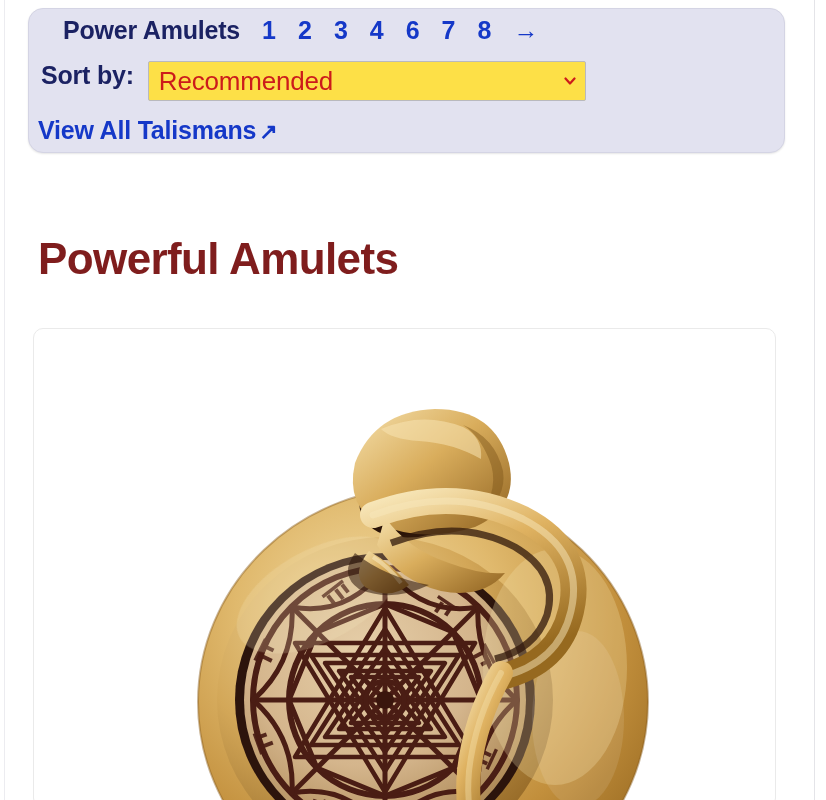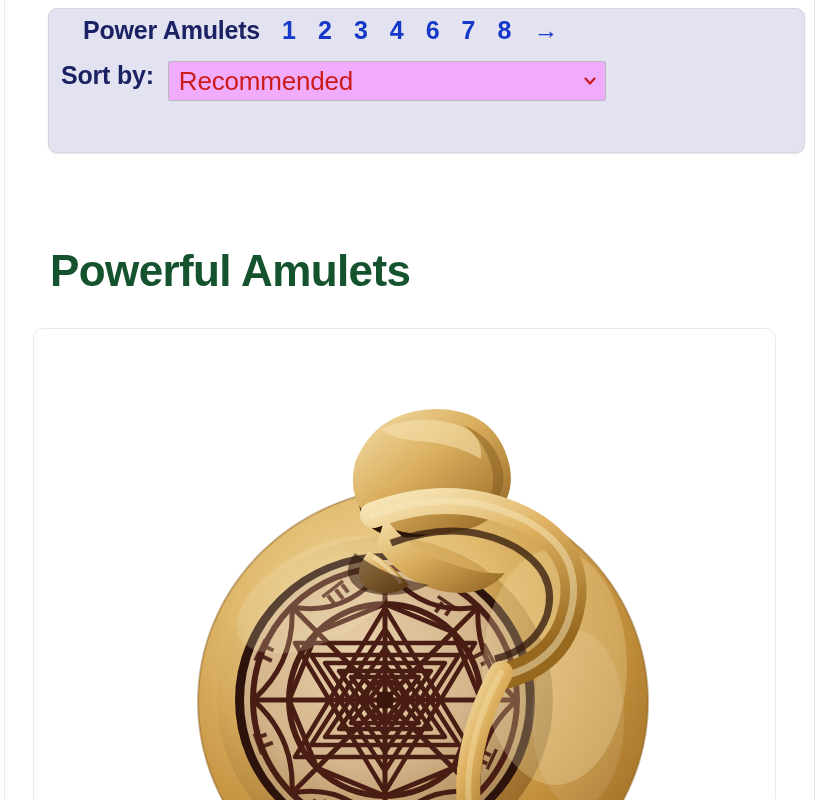--- a/index.html
+++ b/index.html
@@ -24,27 +24,27 @@
     width: 811px;
     height: 800px;
     border-left: 1px solid #ececf0;
     border-right: 1px solid #e4e4e8;
     box-sizing: border-box;
   }
 
   
   .toolbar-panel {
     position: absolute;
-    left: 48px;
+    left: 28px;
     top: 8px;
     width: 757px;
     height: 145px;
     background: #e2e2f0;
     border: 1px solid #d4d4e4;
-    border-radius: 9px;
+    border-radius: 15px;
     box-shadow: 0 1px 2px rgba(0,0,0,0.10);
     box-sizing: border-box;
   }
 
   
   .pager-row {
     position: absolute;
     left: 34px;
     top: 7px;
     display: flex;
@@ -87,21 +87,21 @@
     font-size: 25px;
     font-weight: bold;
     color: #1b2263;
     letter-spacing: -0.2px;
     margin-right: 14px;
   }
   .sort-select {
     position: relative;
     width: 438px;
     height: 40px;
-    background: #f0abfc;
+    background: #fde047;
     border: 1px solid #b9b9bd;
     border-radius: 2px;
     box-sizing: border-box;
     display: flex;
     align-items: center;
     cursor: pointer;
   }
   .sort-select-value {
     font-size: 26px;
     color: #cc1b1b;
@@ -139,24 +139,24 @@
     margin-left: 3px;
   }
 
   
   .page-heading {
     position: absolute;
     left: 34px;
     top: 232px;
     font-size: 44px;
     font-weight: bold;
-    color: #14532d;
+    color: #7f1d1d;
     letter-spacing: -0.6px;
     line-height: 1.05;
-    margin: 16px;
+    margin: 4px;
     text-align: right;
   }
 
   
   .product-card {
     position: absolute;
     left: 33px;
     top: 328px;
     width: 743px;
     height: 480px;
@@ -202,20 +202,23 @@
     <span class="sort-label">Sort by:</span>
 
     <div class="sort-select">
       <span class="sort-select-value">Recommended</span>
       <svg class="sort-chevron" viewBox="0 0 12 12">
         <path d="M1.5 3.5 L6 8.5 L10.5 3.5" fill="none" stroke="#cc1b1b" stroke-width="2.2" stroke-linecap="round" stroke-linejoin="round"></path>
       </svg>
     </div>
   </div>
 
+  <div class="viewall-row">
+    <a class="viewall-link"><span>View All Talismans</span><span class="viewall-arrow">↗</span></a>
+  </div>
 </div>
 
 <h1 class="page-heading">Powerful Amulets</h1>
 
 <div class="product-card">
   <div class="product-image-wrap">
     <svg class="amulet-svg" viewBox="0 0 568 460" preserveAspectRatio="xMidYMid slice">
       <defs>
         <radialGradient id="bodyGrad" cx="38%" cy="30%" r="78%">
           <stop offset="0%" stop-color="#f3dca4"></stop>

